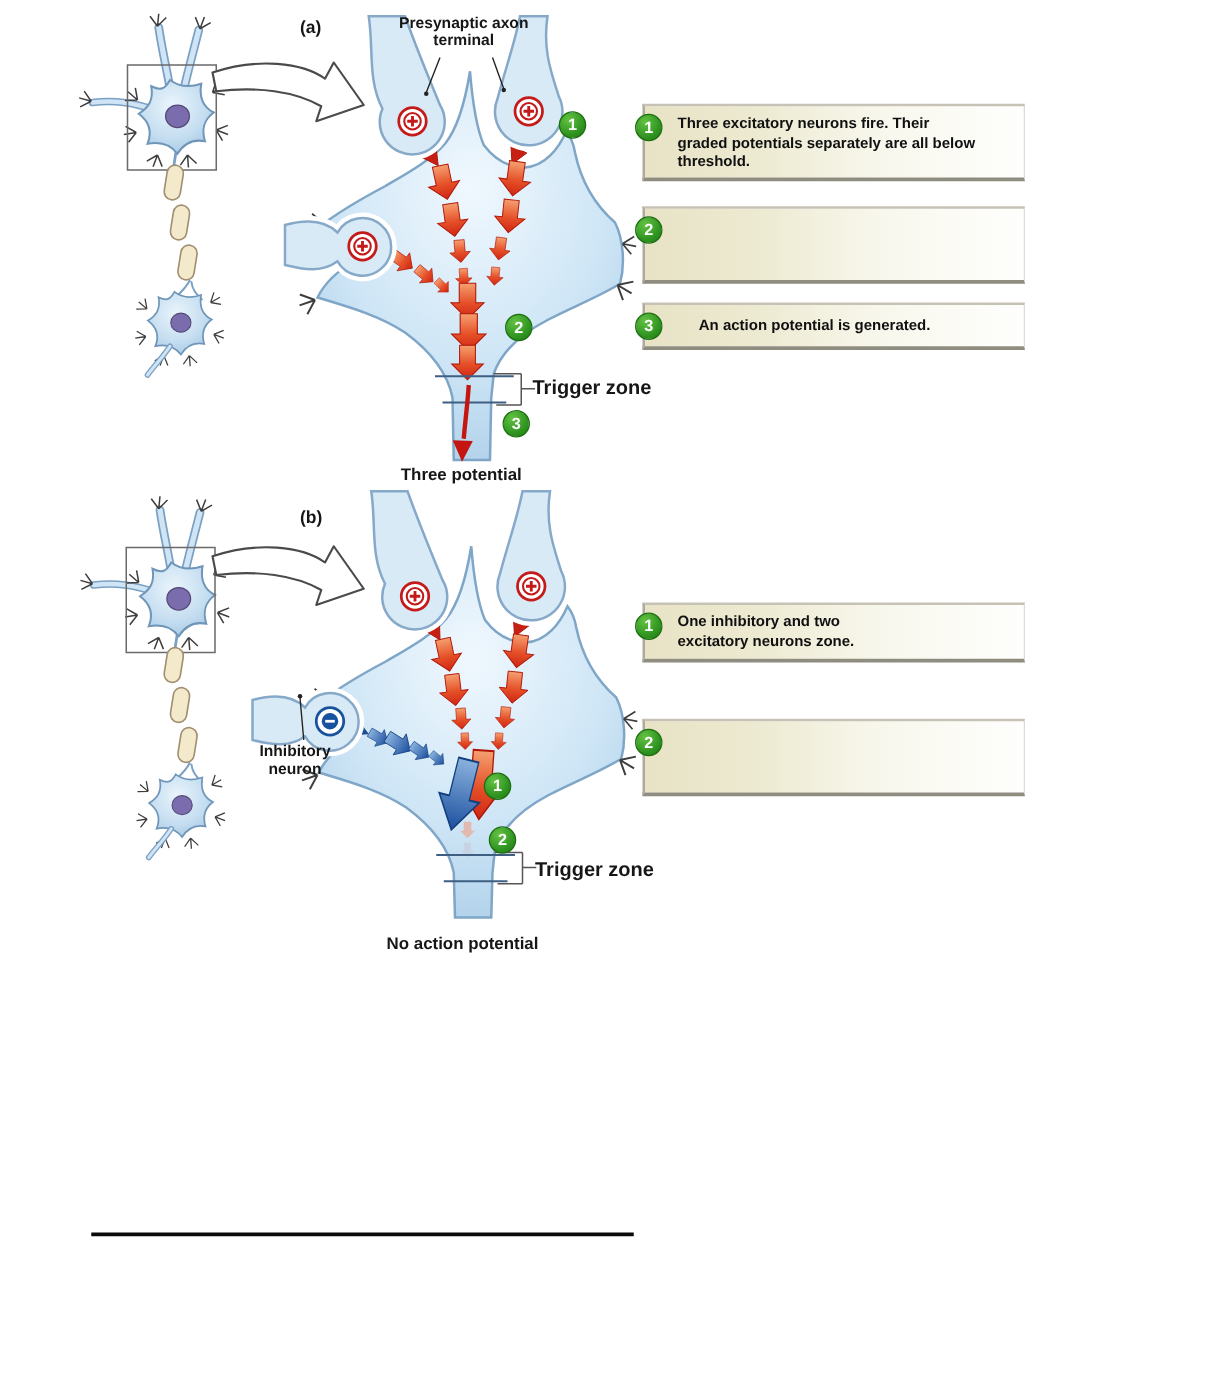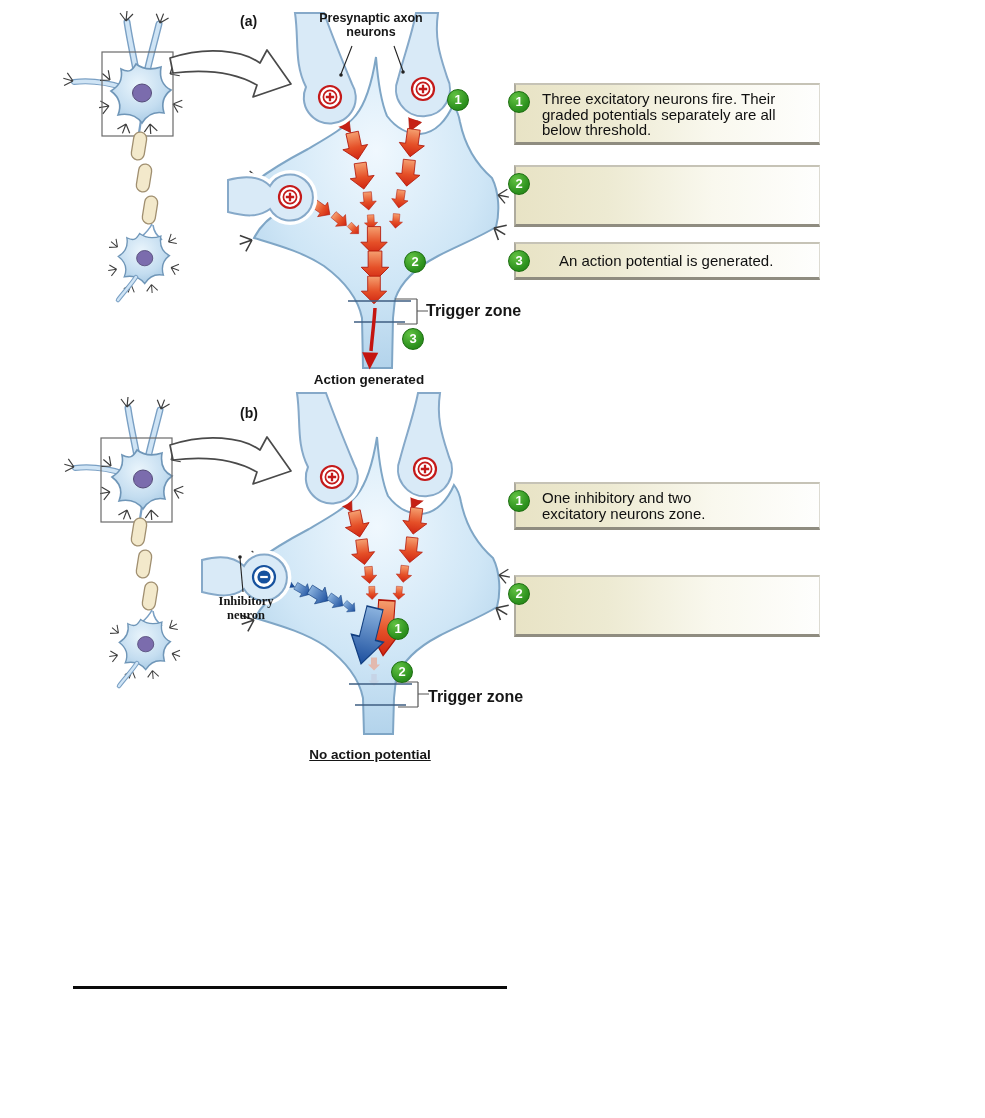--- a/index.html
+++ b/index.html
@@ -14,21 +14,21 @@
   .badge{position:absolute;width:22px;height:22px;border-radius:50%;
          background:radial-gradient(circle at 35% 28%,#63c243,#2f9420 62%,#1f7a12);
          border:1px solid #1c6e10;box-sizing:border-box;
          color:#fff;font-weight:bold;font-size:13px;line-height:20px;text-align:center;}
   .callout{position:absolute;left:514px;width:306px;box-sizing:border-box;
            background:linear-gradient(90deg,#e8e3c5 0%,#edead2 30%,#f9f8ee 65%,#fefefd 100%);
            border-top:2px solid #c6c3b6;border-left:2px solid #aeab9e;
            border-bottom:3px solid #8f8c80;border-right:1px solid #dddbd2;}
   .callout .badge{left:-8px;top:6px;}
   .callout .txt{position:absolute;left:26px;top:6px;width:244px;
-                font-weight:normal;font-size:15px;line-height:15.5px;color:#101010;}
+                font-weight:bold;font-size:12px;line-height:15.5px;color:#101010;}
   .callout .txt.pad{top:9px;margin-left:17px;}
   .callout .txt.narrow1{width:168px;}
   .callout .txt.narrow2{width:218px;}
   .rule{position:absolute;background:#0a0a0a;}
 </style>
 </head>
 <body>
 
 <div class="canvas">
 
@@ -259,28 +259,28 @@
     <use href="#tz" transform="translate(376,684)"></use>
 
     <g stroke="#222" stroke-width="1.1">
       <path d="M243,592 L240,558"></path>
       <circle cx="240" cy="557" r="1.8" fill="#222" stroke="none"></circle>
     </g>
   </g>
 </svg>
 
 <div class="lbl panel-letter" style="left:240px;top:13px;">(a)</div>
-<div class="lbl two-line" style="left:318px;top:11px;width:106px;">Presynaptic axon neurons</div>
+<div class="lbl two-line" style="left:318px;top:11px;width:106px;">Presynaptic axon terminal</div>
 <div class="lbl zone-lbl" style="left:426px;top:302px;">Trigger zone</div>
-<div class="lbl outcome" style="left:302px;top:372px;width:134px;">Action generated</div>
+<div class="lbl outcome" style="left:302px;top:372px;width:134px;">Three potential</div>
 
 <div class="lbl panel-letter" style="left:240px;top:405px;">(b)</div>
-<div class="lbl two-line" style="left:204px;top:594px;width:84px;font-family:Liberation Serif, serif;">Inhibitory neuron</div>
+<div class="lbl two-line" style="left:194px;top:594px;width:84px;">Inhibitory neuron</div>
 <div class="lbl zone-lbl" style="left:428px;top:688px;">Trigger zone</div>
-<div class="lbl outcome" style="left:300px;top:747px;width:140px;text-decoration:underline;">No action potential</div>
+<div class="lbl outcome" style="left:300px;top:747px;width:140px;">No action potential</div>
 
 <div class="badge" style="left:447px;top:89px;">1</div>
 <div class="badge" style="left:404px;top:251px;">2</div>
 <div class="badge" style="left:402px;top:328px;">3</div>
 <div class="badge" style="left:387px;top:618px;">1</div>
 <div class="badge" style="left:391px;top:661px;">2</div>
 
 <div class="callout" style="top:83px;height:62px;">
   <div class="badge">1</div>
   <div class="txt">Three excitatory neurons fire. Their graded potentials separately are all below threshold.</div>

